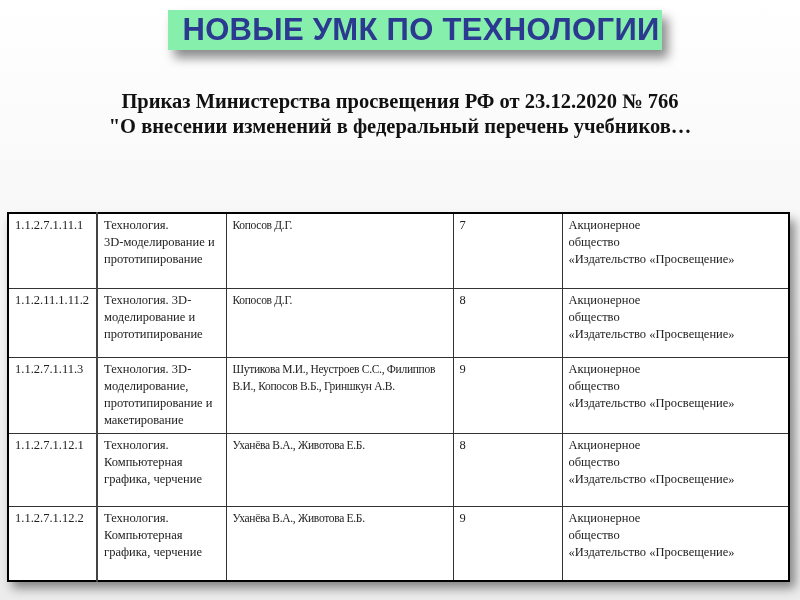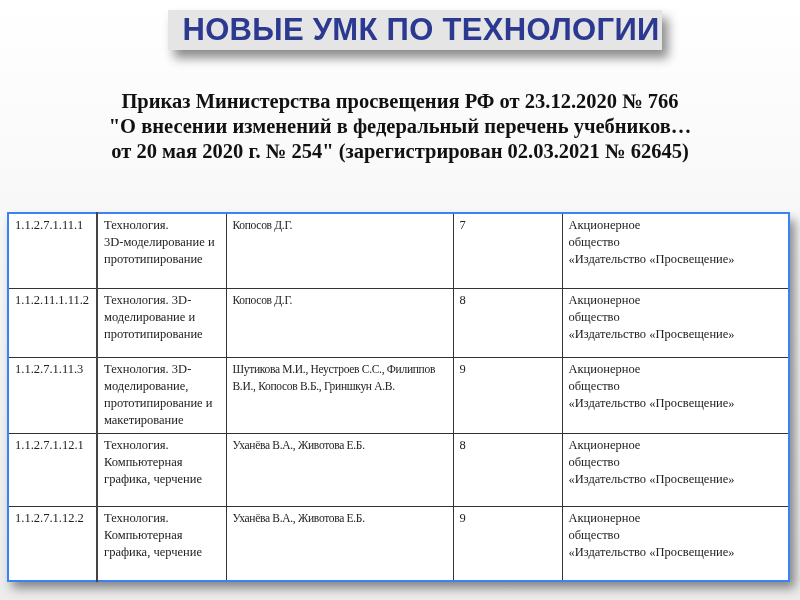--- a/index.html
+++ b/index.html
@@ -3,21 +3,21 @@
 <meta charset="utf-8">
 <style>
   html, body { margin:0; padding:0; }
   body {
     width:800px; height:600px; overflow:hidden; position:relative;
     background: linear-gradient(#ffffff 0%, #f7f7f7 40%, #ececec 100%);
     font-family: "Liberation Serif", serif;
   }
   .title-box {
     position:absolute; left:168px; top:10px; width:494px; height:40px;
-    background:#e5e5e5;
+    background:#86efac;
     box-shadow: 6px 8px 10px rgba(0,0,0,0.45);
     display:flex; align-items:center; justify-content:center;
   }
   .title-text {
     font-family: "Liberation Sans", sans-serif;
     font-weight:bold; font-size:31px; color:#2b3990;
     letter-spacing:0.3px; padding-left:12px;
   }
   .order {
     position:absolute; left:0; top:89px; width:800px;
@@ -31,34 +31,33 @@
   }
   table {
     border-collapse:collapse; width:100%; height:100%;
     font-family:"Liberation Serif", serif; font-size:12.5px; color:#222;
     table-layout:fixed;
   }
   td {
     border:1px solid #333; vertical-align:top; padding:3px 6px; line-height:17px;
   }
   td.c1 { border-right:2px solid #444; }
-  table { border:2px solid #3b82f6;padding-left:6px; }
+  table { border:2px solid #000000;padding-left:6px; }
   .authors { font-size:11.5px; letter-spacing:-0.3px; }
 </style>
 </head>
 <body>
 
 <div class="title-box">
   <span class="title-text">НОВЫЕ УМК ПО ТЕХНОЛОГИИ</span>
 </div>
 
 <div class="order">
   <div>Приказ Министерства просвещения РФ от 23.12.2020 № 766</div>
   <div>"О внесении изменений в федеральный перечень учебников…</div>
-  <div>от 20 мая 2020 г. № 254" (зарегистрирован 02.03.2021 № 62645)</div>
 </div>
 
 <div class="table-wrap">
   <table>
     <colgroup>
       <col style="width:89px">
         <col style="width:129px">
         <col style="width:227px">
         <col style="width:109px">
         <col>

